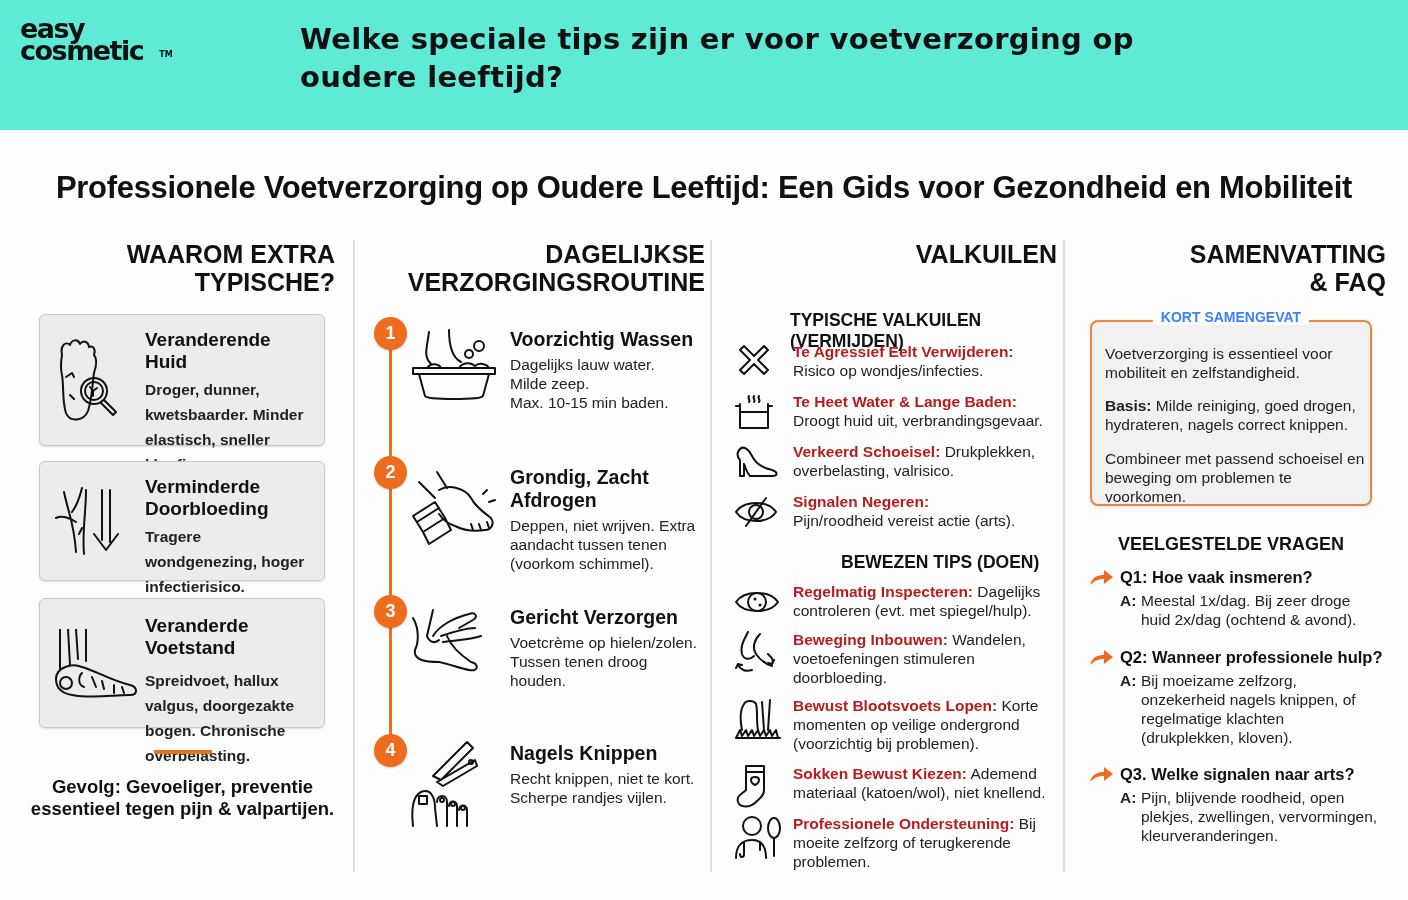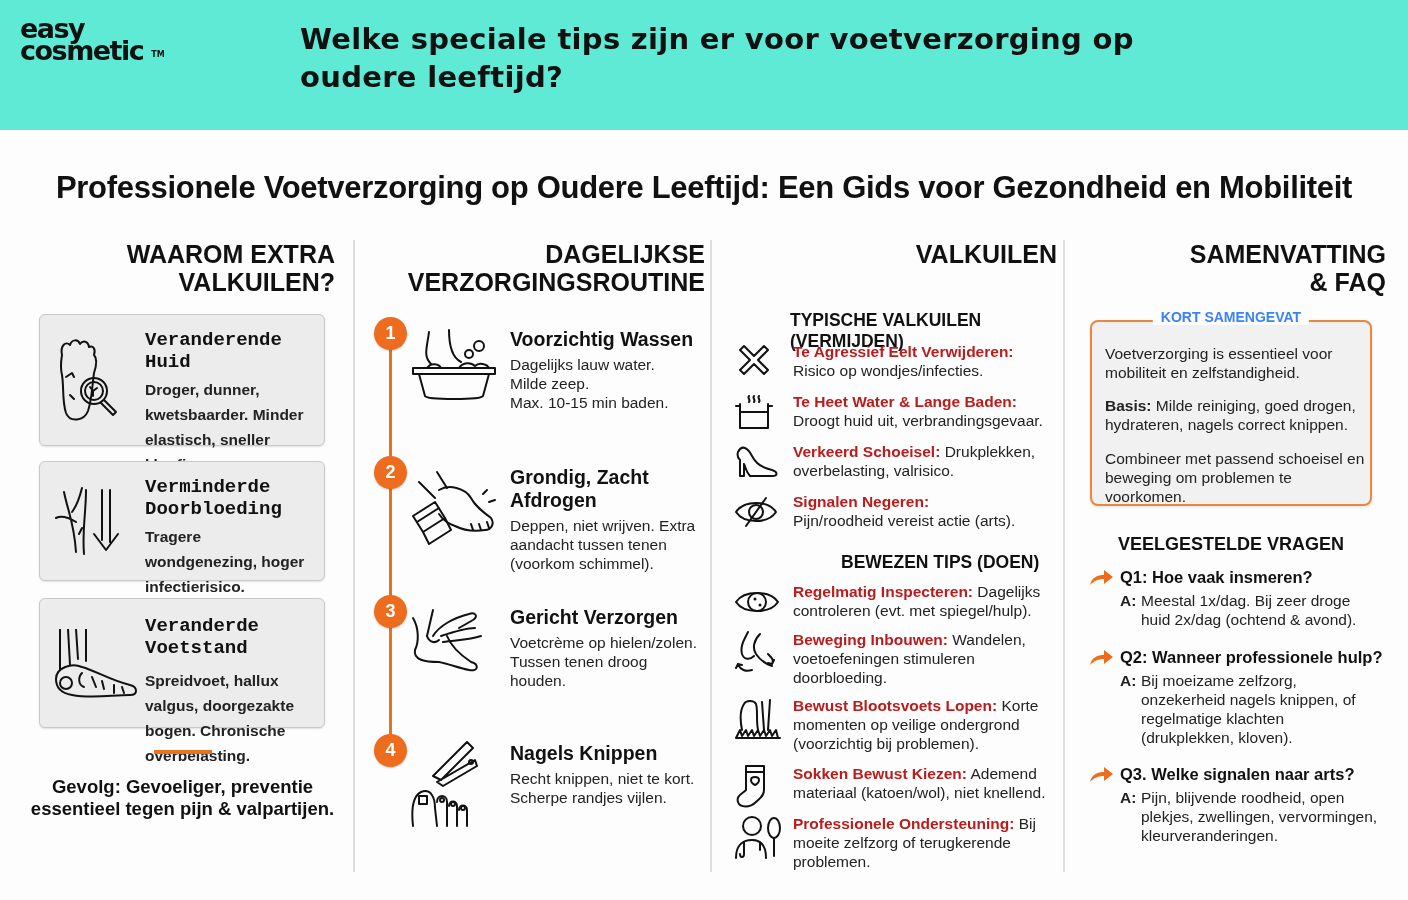--- a/index.html
+++ b/index.html
@@ -3,36 +3,36 @@
 <meta charset="utf-8">
 <style>
   * { box-sizing: border-box; margin: 0; padding: 0; }
   html, body { width: 1408px; height: 900px; background: #ffffff; overflow: hidden; }
   body { font-family: "Liberation Sans", "DejaVu Sans", sans-serif; color: #111; position: relative; }
 
   .page-header { position: absolute; left: 0; top: 0; width: 1408px; height: 130px; background: #5eead4; }
   .logo { position: absolute; left: 20px; top: 18px; line-height: 22px; font-family: "DejaVu Sans", sans-serif; font-weight: bold; color: #111; letter-spacing: -1.5px; }
   .logo .l1 { font-size: 27px; display: block; }
   .logo .l2 { font-size: 27px; display: block; }
-  .logo .tm { font-size: 8px; letter-spacing: 0; vertical-align: top; position: relative; top: 4px; margin-left: 8px; }
+  .logo .tm { font-size: 8px; letter-spacing: 0; vertical-align: top; position: relative; top: 4px; margin-left: 16px; }
   .question { position: absolute; left: 300px; top: 20px; width: 960px; font-family: "DejaVu Sans", sans-serif; font-weight: bold; font-size: 29px; line-height: 38px; color: #111; letter-spacing: 0.3px; }
 
   .infographic { position: absolute; left: 0; top: 140px; width: 1408px; height: 760px; background: #fdfdfd; }
   .main-title { position: absolute; left: 0; top: 30px; width: 1408px; text-align: center; font-family: "Liberation Sans", sans-serif; font-weight: bold; font-size: 31px; color: #111; letter-spacing: -0.3px; }
 
   .col { position: absolute; top: 100px; height: 640px; }
   .col-head { text-align: right; font-weight: bold; font-size: 25px; line-height: 28px; color: #111; }
   .divider { position: absolute; top: 100px; width: 2px; height: 632px; background: #dedede; }
 
   
   .c1 { left: 30px; width: 305px; }
   .card { position: absolute; left: 9px; width: 286px; background: #ececec; border: 1px solid #c9c9c9; border-radius: 6px; box-shadow: 0 1px 2px rgba(0,0,0,0.12); }
   .card .ico { position: absolute; left: 12px; width: 80px; height: 80px; }
   .card .txt { position: absolute; left: 105px; right: 8px; }
-  .card .t { font-weight: bold; font-size: 19px; line-height: 22px; color: #111; font-family: Liberation Mono, monospace; }
+  .card .t { font-weight: bold; font-size: 19px; line-height: 22px; color: #111; }
   .card .d { font-size: 15.5px; line-height: 25px; color: #222; margin-top: 4px; font-weight: bold; }
   .accent-bar { position: absolute; left: 124px; top: 510px; width: 58px; height: 4px; background: #e8731f; }
   .conclusion { position: absolute; left: 0; top: 536px; width: 305px; text-align: center; font-weight: bold; font-size: 18.5px; line-height: 22px; color: #111; }
 
   
   .c2 { left: 365px; width: 340px; }
   .timeline { position: absolute; left: 24px; top: 92px; width: 3px; height: 418px; background: #e8731f; }
   .step-num { position: absolute; left: 9px; width: 33px; height: 33px; border-radius: 50%; background: #ee6c1e; color: #fff; font-weight: bold; font-size: 18px; text-align: center; line-height: 33px; box-shadow: 0 1px 2px rgba(0,0,0,0.2); }
   .step-ico { position: absolute; left: 44px; width: 92px; height: 92px; }
   .step-txt { position: absolute; left: 145px; width: 190px; }
@@ -76,21 +76,21 @@
 <div class="infographic">
   <h2 class="main-title">Professionele Voetverzorging op Oudere Leeftijd: Een Gids voor Gezondheid en Mobiliteit</h2>
 
   <div class="divider" style="left:353px"></div>
   <div class="divider" style="left:710px"></div>
   <div class="divider" style="left:1063px"></div>
 
   <section class="col c1">
     <div class="col-head">
       <div>WAAROM EXTRA</div>
-      <div>VALKUILEN?</div>
+      <div>TYPISCHE?</div>
     </div>
 
     <div class="card" style="top:74px;height:132px">
       <div class="ico" style="top:22px">
         <svg width="80" height="90" viewBox="0 0 80 90">
           <path class="s" d="M10 18 C8 8 14 4 18 8 C20 2 26 2 28 7 C31 3 36 4 37 10 C41 8 44 12 42 18 C46 22 44 30 42 36 C40 50 40 62 36 74 C32 84 18 86 14 76 C10 64 12 50 10 38 C8 30 9 24 10 18 Z"></path>
           <path class="s" d="M14 40 l6 -4 l2 4 M18 58 l4 4"></path>
           <circle class="s" cx="42" cy="54" r="13"></circle>
           <circle class="s" cx="42" cy="54" r="9"></circle>
           <path class="s" d="M38 50 l3 4 l4 -3 M41 54 l0 5"></path>

